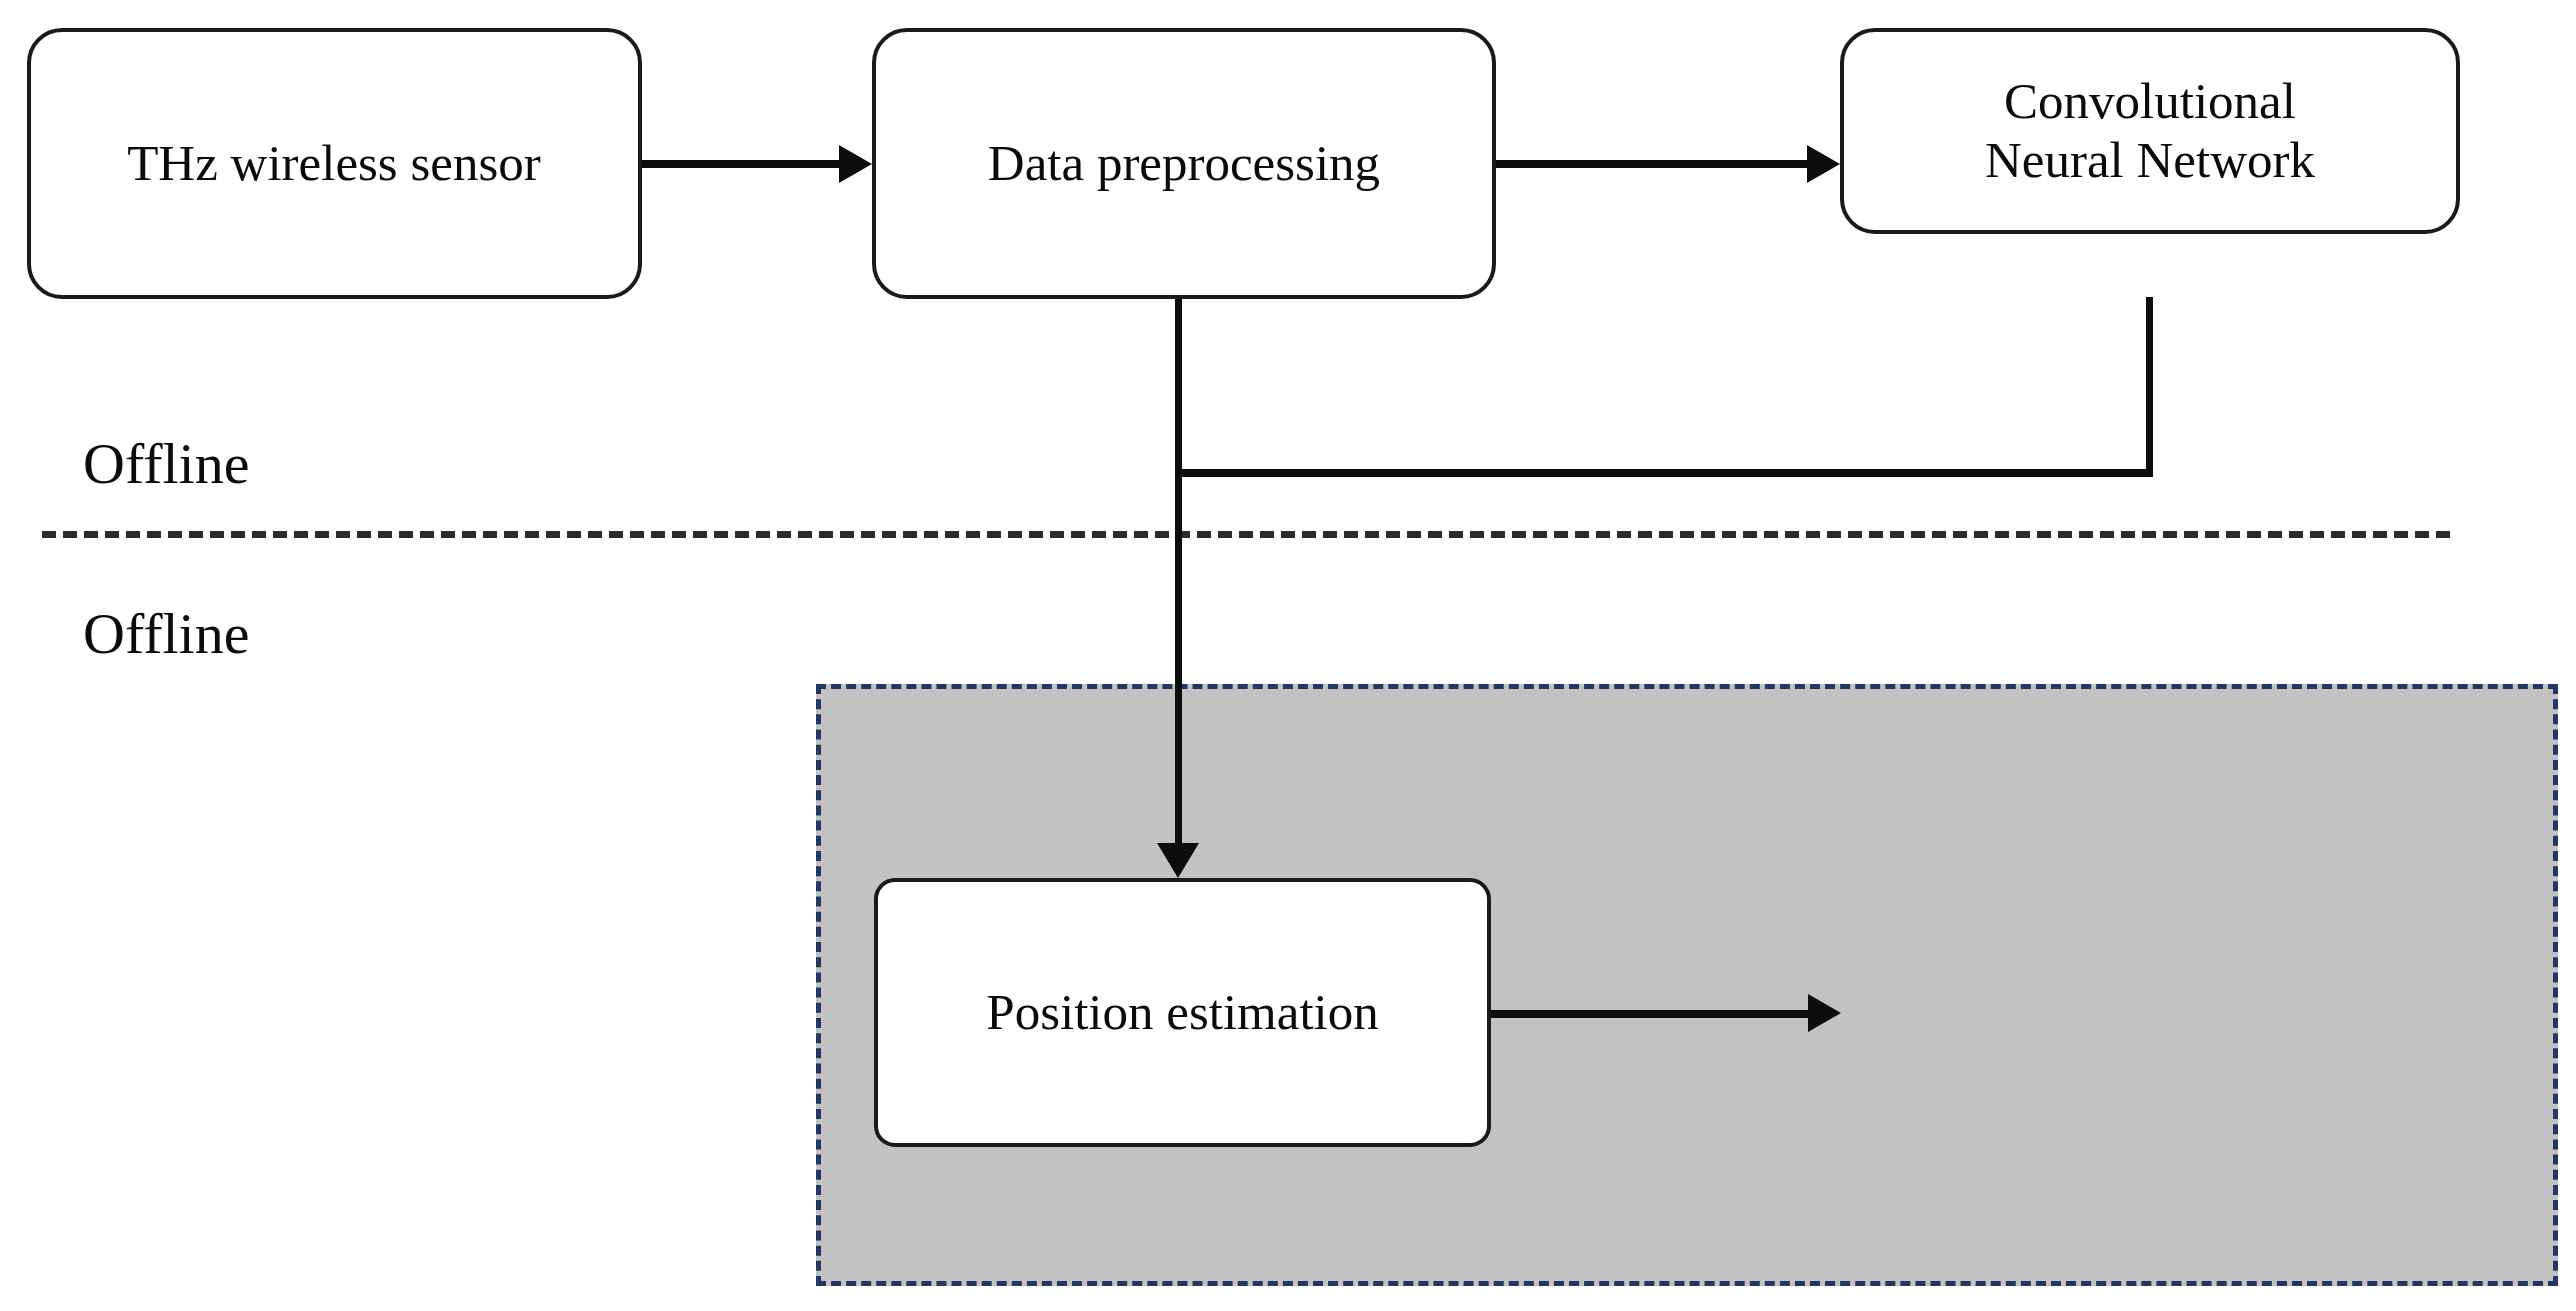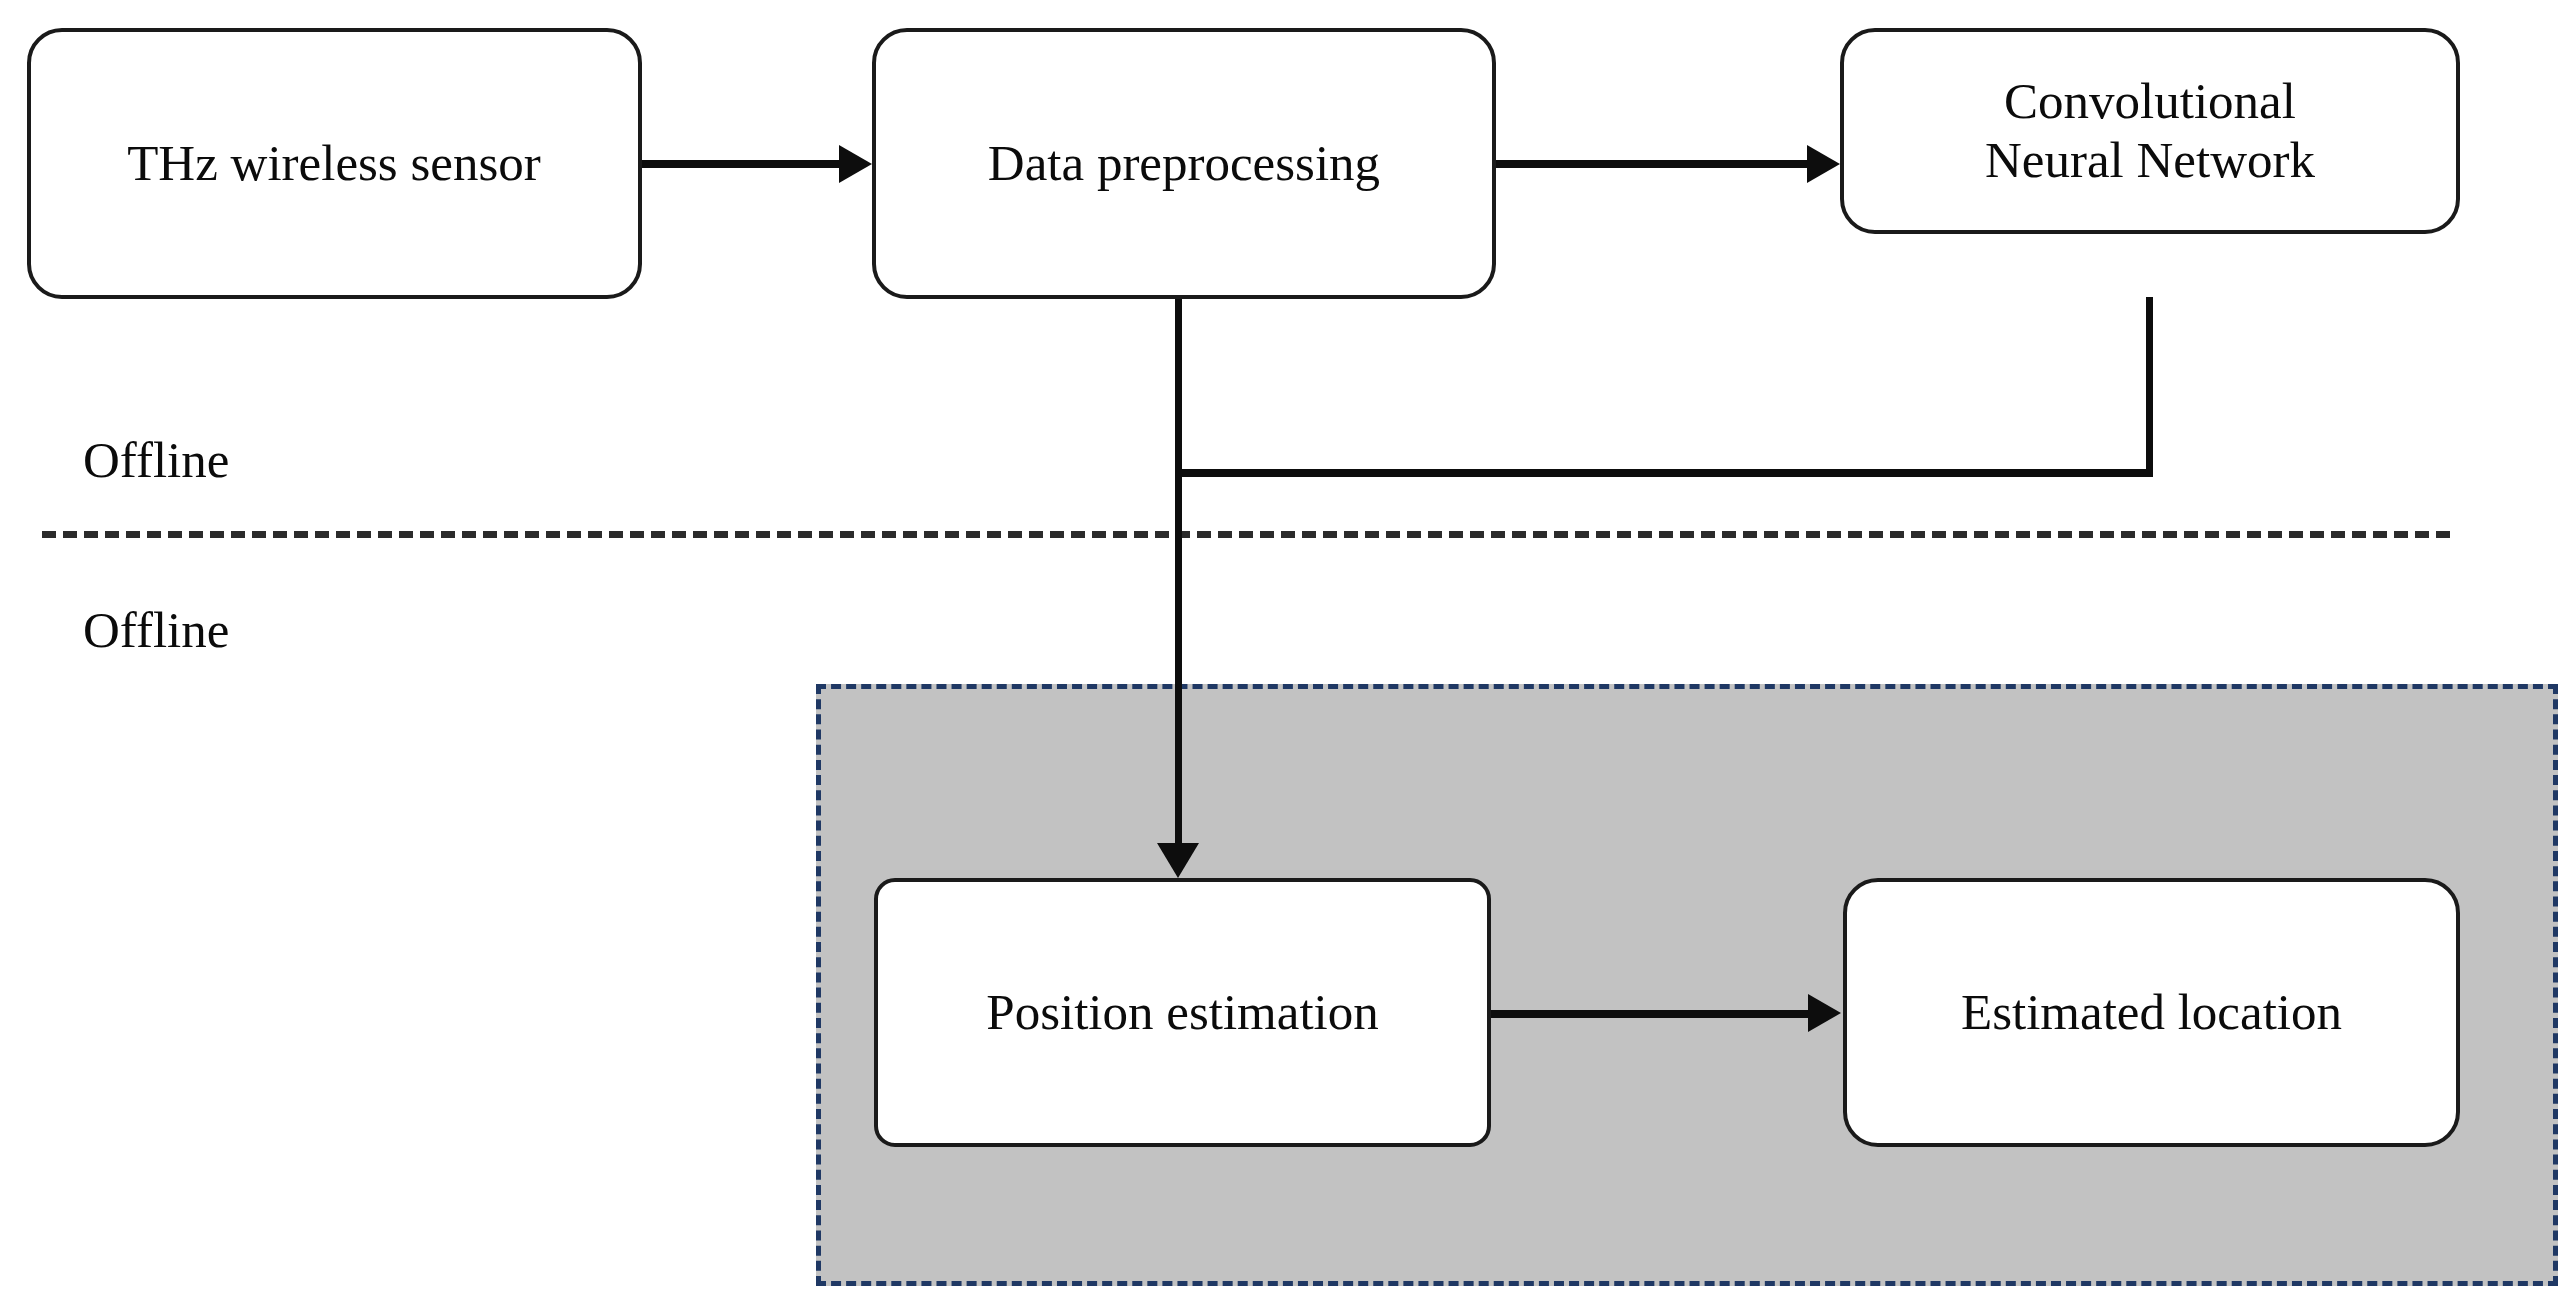--- a/index.html
+++ b/index.html
@@ -110,21 +110,21 @@
   .divider {
     position: absolute;
     left: 42px;
     top: 531px;
     width: 2408px;
     height: 0;
     border-top: 7.6px dashed #2b2b2b;
   }
   .phase-label {
     position: absolute;
-    font-size: 51px;
+    font-size: 58px;
     line-height: 1;
     color: #0b0b0b;
     white-space: nowrap;
   }
   #label-offline { left: 83px; top: 435px; }
   #label-online  { left: 83px; top: 605px; }
 </style>
 </head>
 <body>
 
@@ -161,18 +161,15 @@
 
   <div class="box" id="box-cnn">
     <span class="label">Convolutional
 Neural Network</span>
   </div>
 
   <div class="box" id="box-posest">
     <span class="label">Position estimation</span>
   </div>
 
-  <div class="box" id="box-estloc">
-    <span class="label">Estimated location</span>
-  </div>
 
 </div>
 
 
 </body></html>

